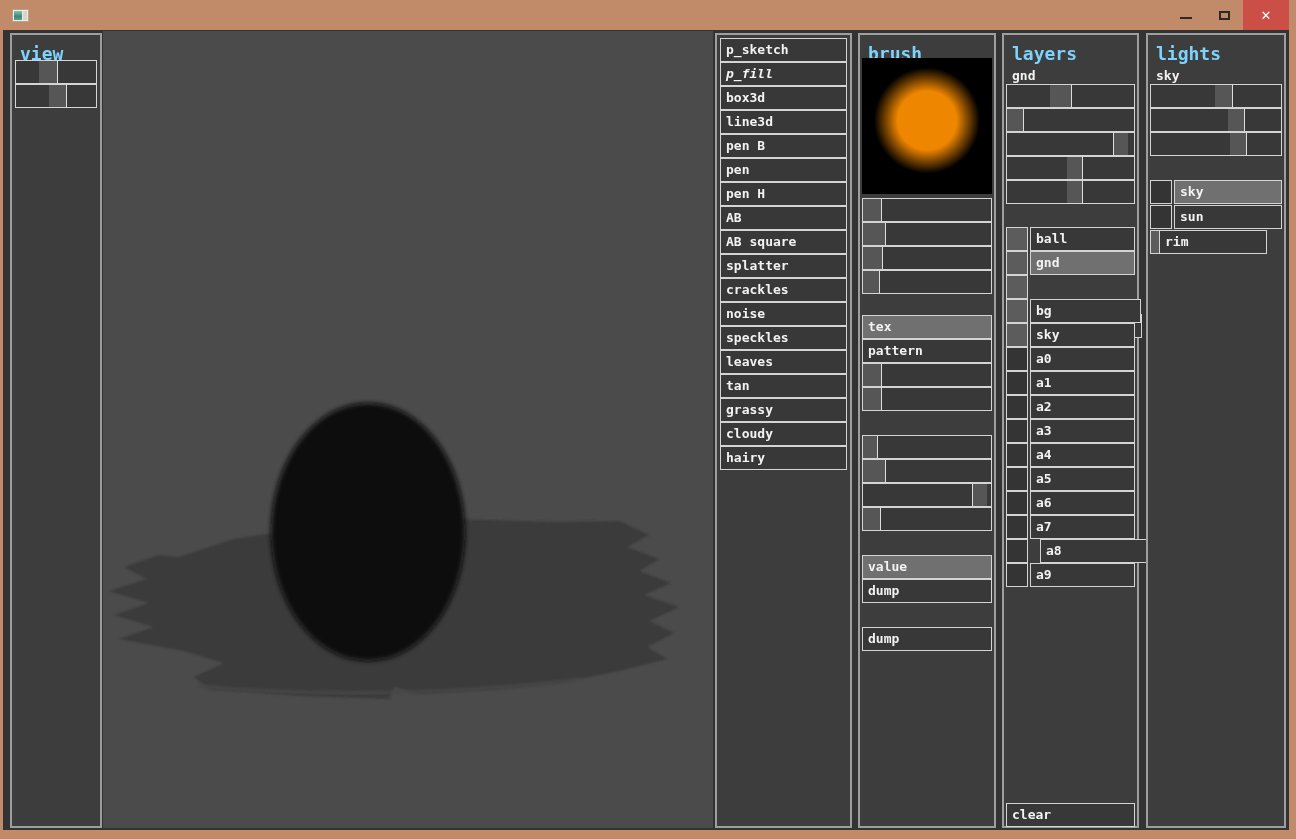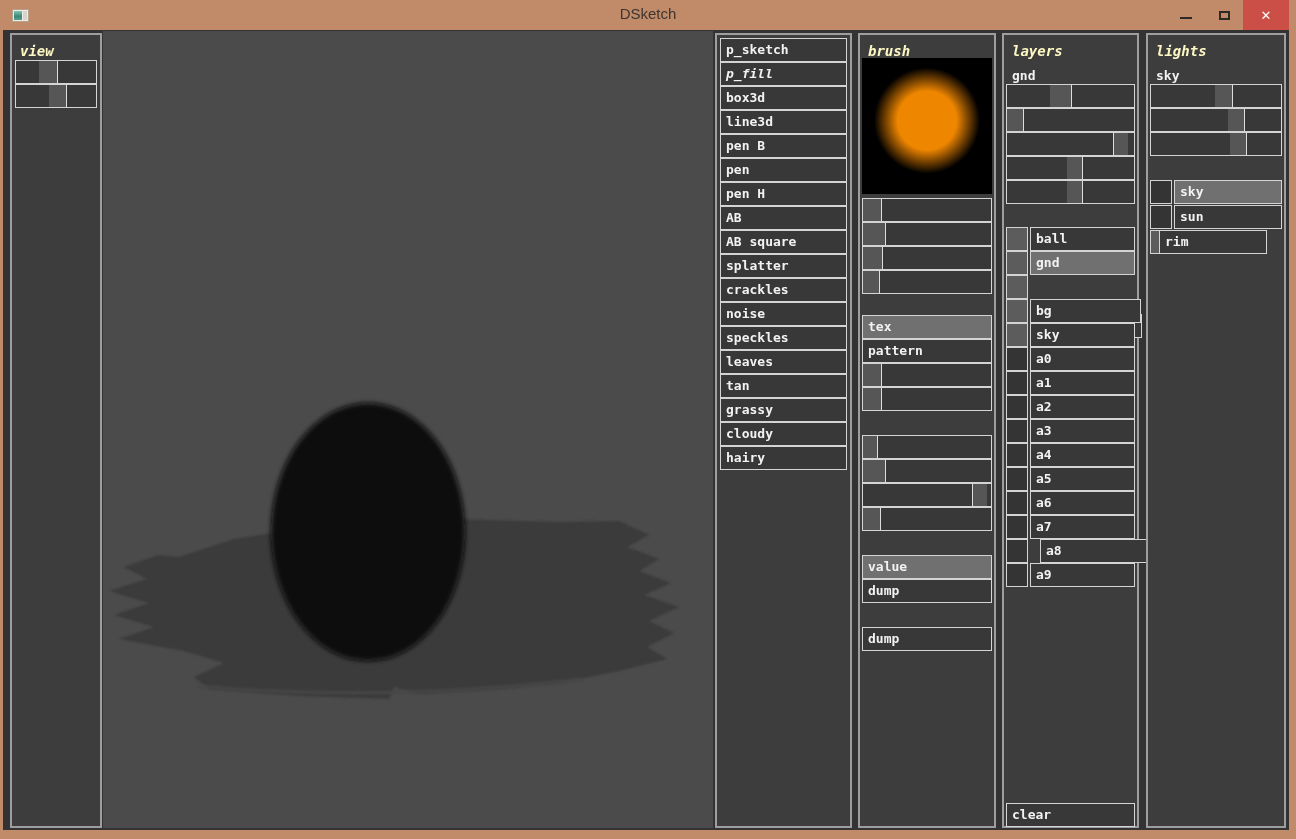--- a/index.html
+++ b/index.html
@@ -22,22 +22,22 @@
   .ctrl.close{width:46px;background:#cb4e47;color:#ffffff;font-size:13px;}
   
   .content{position:absolute;left:3px;right:7px;top:30px;bottom:9px;background:#333333;}
   .panel{position:absolute;top:3px;height:795px;background:#3d3d3d;
     border:2px solid #9e9e9e;box-sizing:border-box;}
   .canvas{position:absolute;left:100px;top:1px;width:610px;height:797px;background:#4b4b4b;}
   .canvas svg{display:block;}
   .shadow{fill:#3a3a3a;}
   .sphere{fill:#0a0a0a;}
   .streak{stroke:#474747;stroke-width:4;fill:none;opacity:.8;}
-  .ptitle{position:absolute;left:8px;font-size:14px;font-weight:bold;color:#fef9c3;
-    white-space:pre;font-style:italic;}
+  .ptitle{position:absolute;left:8px;font-size:18px;font-weight:bold;color:#7dd3fc;
+    white-space:pre;}
   .curlabel{position:absolute;left:8px;font-size:13px;font-weight:bold;color:#f2f2f2;white-space:pre;}
   .btn{position:absolute;height:24px;box-sizing:border-box;border:1px solid #d4d4d4;
     background:#383838;color:#f2f2f2;font-size:13px;font-weight:bold;line-height:21px;
     padding-left:5px;overflow:hidden;white-space:pre;}
   .btn.sel{background:#707070;}
   .slider .handle{position:absolute;top:0;bottom:0;background:#565656;z-index:0;}
   .slider .vline{position:absolute;top:0;bottom:0;width:1px;background:#dddddd;z-index:1;}
   .chk{position:absolute;width:22px;height:24px;box-sizing:border-box;
     border:1px solid #d4d4d4;background:#343434;}
   .chk.on{background:#5c5c5c;}
@@ -48,21 +48,20 @@
 </head>
 <body>
 
 <div class="window">
 
   <div class="titlebar">
     <div class="appicon">
       <div class="pic"></div>
       <div class="stripe"></div>
     </div>
-    <div class="wtitle">DSketch</div>
     <div class="controls">
       <div class="ctrl min">
           <span></span>
         </div>
       <div class="ctrl max">
           <span></span>
         </div>
       <div class="ctrl close">
           <span>✕</span>
         </div>

